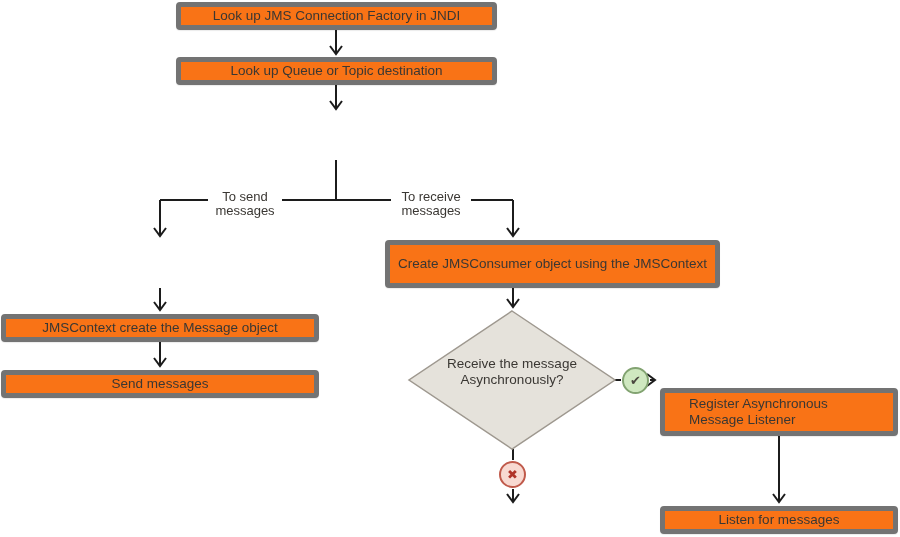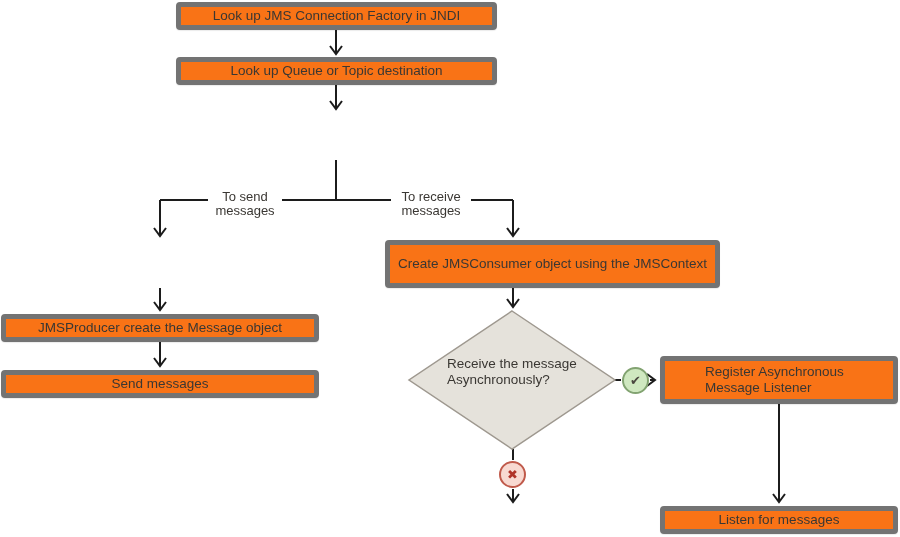--- a/index.html
+++ b/index.html
@@ -28,25 +28,26 @@
     border-radius: 4px;
     box-shadow: 0 1px 1px rgba(0,0,0,0.08);
     display: flex;
     align-items: center;
     justify-content: center;
     font-size: 13.5px;
     line-height: 1.22;
     color: #3a3733;
     padding: 2px 6px;
   }
-  .node.narrow { padding: 2px 40px; }
+  .node.narrow { padding: 2px 24px; margin-top: 32px; }
   .diamond-label {
     position: absolute;
     left: 447px; top: 356px;
     width: 130px;
+    text-align: center;
     font-size: 13.5px;
     line-height: 16px;
     color: #3a3733;
   }
   .branch-label {
     position: absolute;
     background: #ffffff;
     text-align: center;
     font-size: 13px;
     line-height: 14px;
@@ -107,21 +108,21 @@
     </g>
     <polygon points="512,311 615,380 512,449 409,380" fill="#e5e2db" stroke="#9e988f" stroke-width="1.5"></polygon>
   </svg>
 
   <div class="node" style="left:176px; top:2px; width:321px; height:28px;">Look up JMS Connection Factory in JNDI</div>
 
   <div class="node" style="left:176px; top:57px; width:321px; height:28px;">Look up Queue or Topic destination</div>
 
 
 
-  <div class="node" style="left:1px; top:314px; width:318px; height:28px;">JMSProducer create the Message object</div>
+  <div class="node" style="left:1px; top:314px; width:318px; height:28px;">JMSContext create the Message object</div>
 
   <div class="node" style="left:1px; top:370px; width:318px; height:28px;">Send messages</div>
 
   <div class="node" style="left:353px; top:240px; width:335px; height:48px;margin-left:32px;">Create JMSConsumer object using the JMSContext</div>
 
   <div class="node narrow" style="left:660px; top:356px; width:238px; height:48px;">Register Asynchronous Message Listener</div>
 
 
   <div class="node" style="left:660px; top:506px; width:238px; height:28px;">Listen for messages</div>
 

